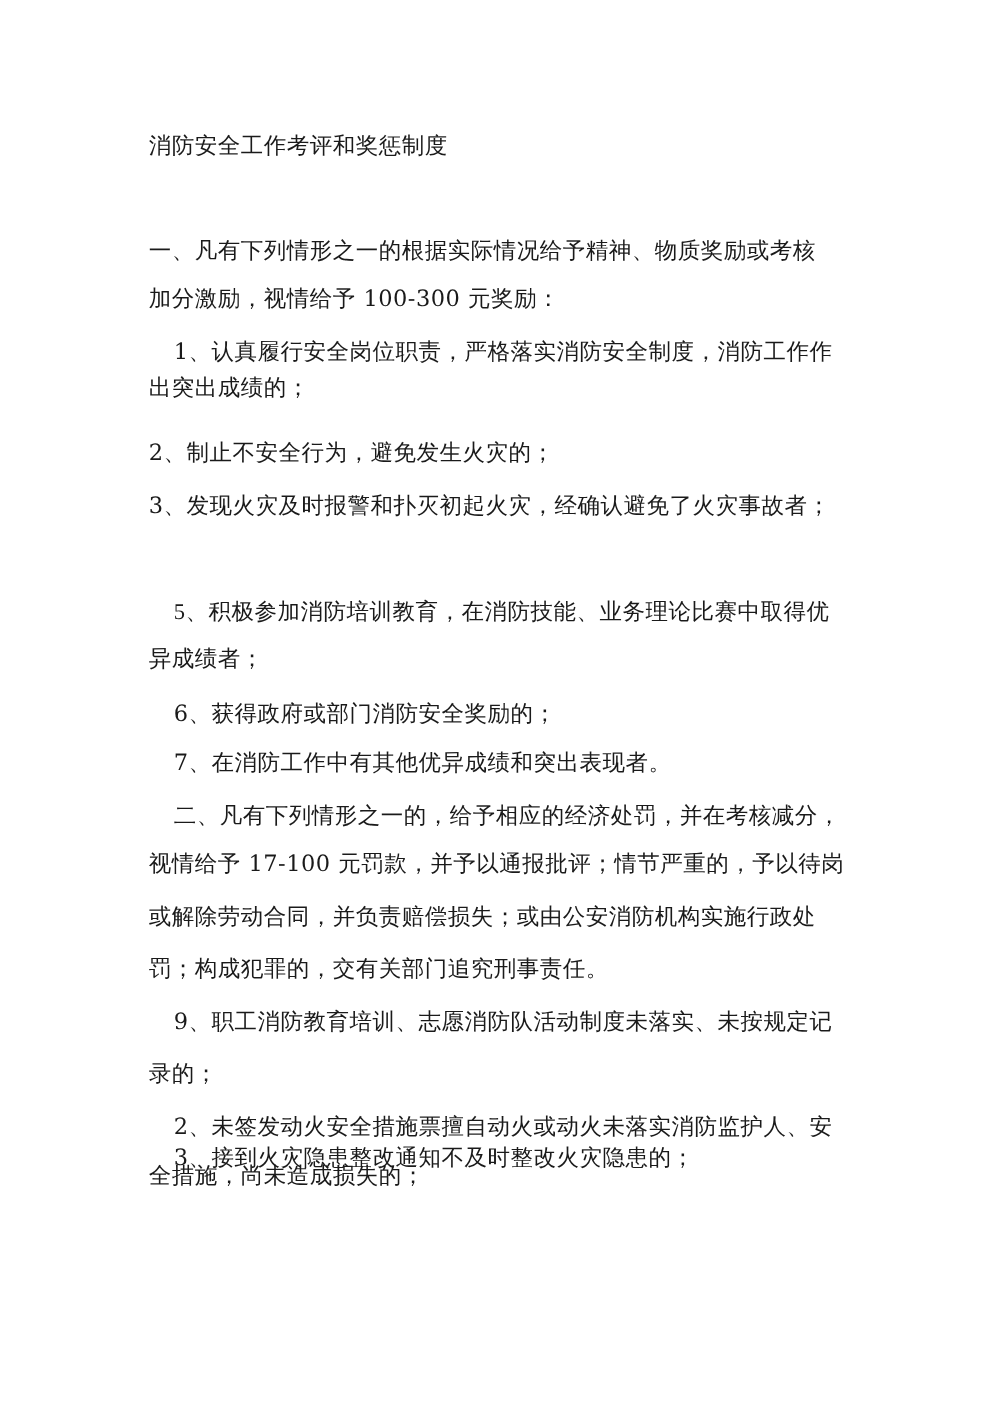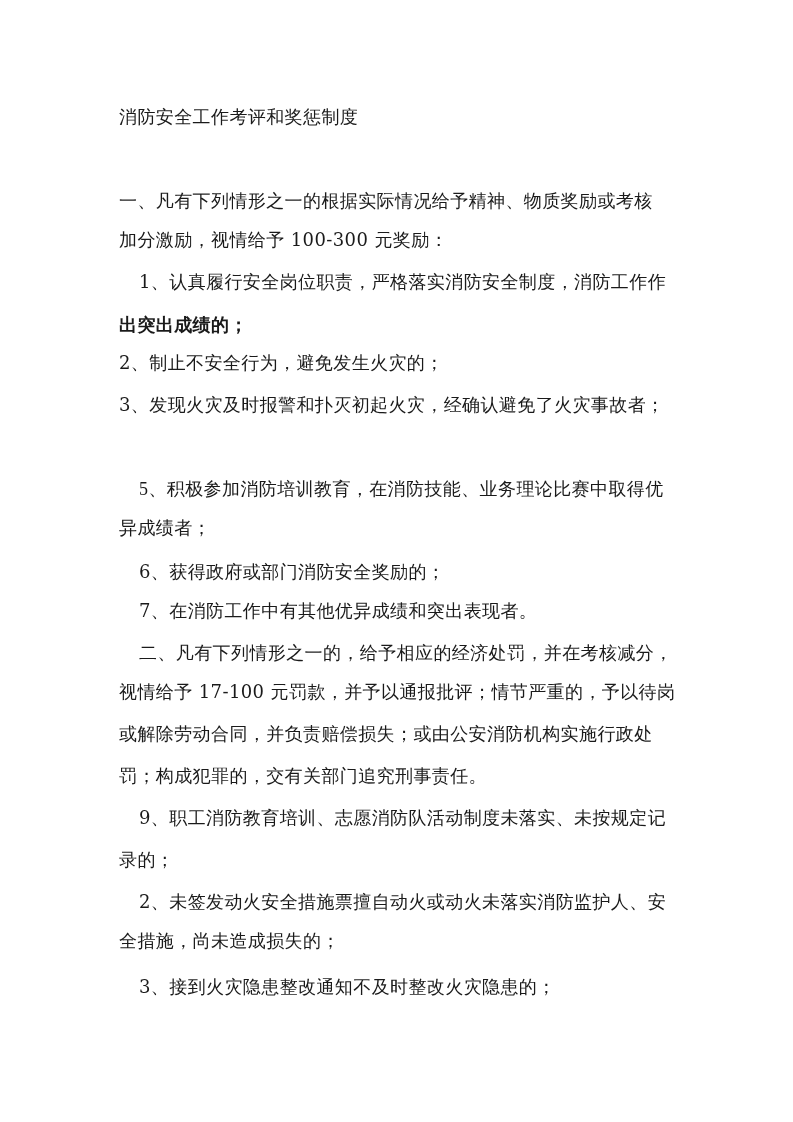--- a/index.html
+++ b/index.html
@@ -42,21 +42,21 @@
 <body>
 
 <div class="page">
 
   <div class="line title" style="top:106px;">消防安全工作考评和奖惩制度</div>
 
   <div class="line" style="top:190px;">一、凡有下列情形之一的根据实际情况给予精神、物质奖励或考核</div>
   <div class="line" style="top:229px;">加分激励，视情给予 100-300 元奖励：</div>
 
   <div class="line indent" style="top:271px;">1、认真履行安全岗位职责，严格落实消防安全制度，消防工作作</div>
-  <div class="line" style="top:314px;font-weight:bold;">出突出成绩的；</div>
+  <div class="line" style="top:300px;">出突出成绩的；</div>
 
   <div class="line" style="top:352px;">2、制止不安全行为，避免发生火灾的；</div>
 
   <div class="line" style="top:394px;">3、发现火灾及时报警和扑灭初起火灾，经确认避免了火灾事故者；</div>
 
 
   <div class="line indent" style="top:478px;font-family:Liberation Serif, serif;">5、积极参加消防培训教育，在消防技能、业务理论比赛中取得优</div>
   <div class="line" style="top:517px;">异成绩者；</div>
 
   <div class="line indent" style="top:561px;">6、获得政府或部门消防安全奖励的；</div>
@@ -67,15 +67,15 @@
   <div class="line" style="top:681px;">视情给予 17-100 元罚款，并予以通报批评；情节严重的，予以待岗</div>
   <div class="line" style="top:723px;text-align:right;">或解除劳动合同，并负责赔偿损失；或由公安消防机构实施行政处</div>
   <div class="line" style="top:765px;">罚；构成犯罪的，交有关部门追究刑事责任。</div>
 
   <div class="line indent" style="top:807px;">9、职工消防教育培训、志愿消防队活动制度未落实、未按规定记</div>
   <div class="line" style="top:849px;">录的；</div>
 
   <div class="line indent" style="top:891px;">2、未签发动火安全措施票擅自动火或动火未落实消防监护人、安</div>
   <div class="line" style="top:930px;">全措施，尚未造成损失的；</div>
 
-  <div class="line indent" style="top:976px;">3、接到火灾隐患整改通知不及时整改火灾隐患的；</div>
+  <div class="line indent" style="top:916px;">3、接到火灾隐患整改通知不及时整改火灾隐患的；</div>
 
 </div>
 
 </body></html>

